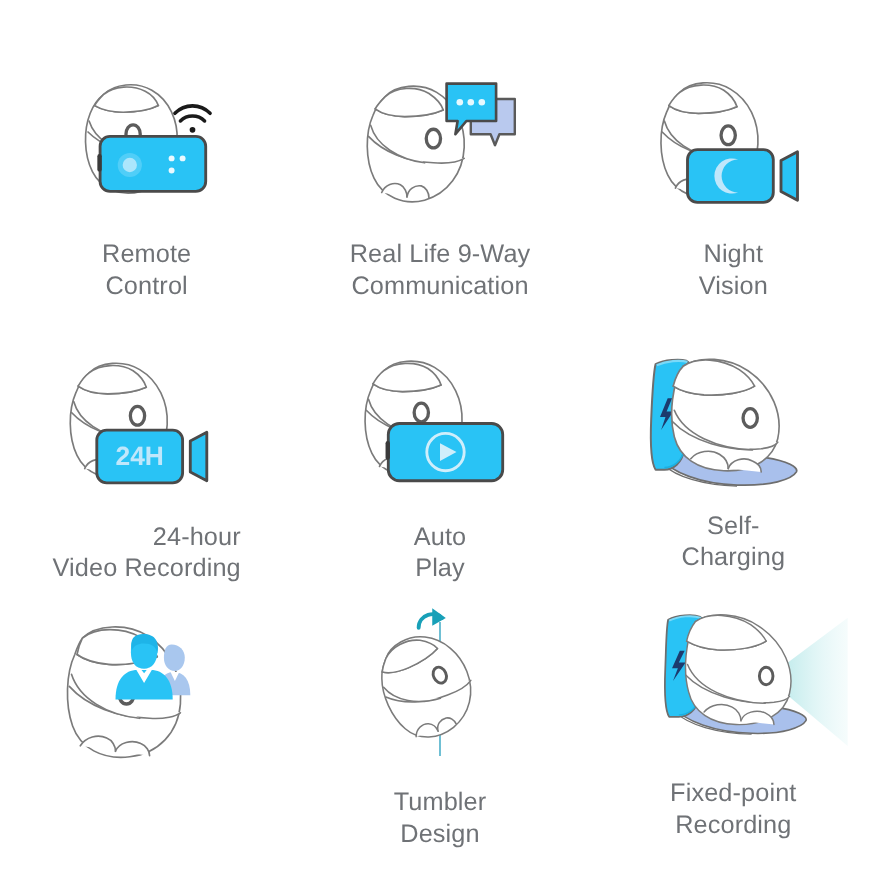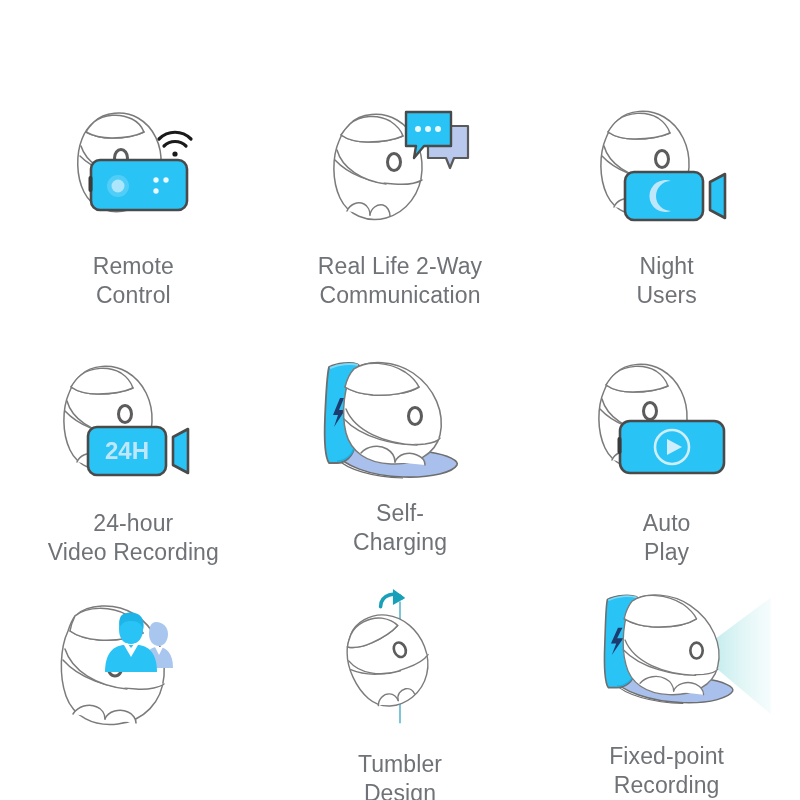--- a/index.html
+++ b/index.html
@@ -14,21 +14,20 @@
     overflow: hidden;
   }
   #feature-grid {
     width: 800px;
     height: 680px;
     display: grid;
     grid-template-columns: repeat(3, 1fr);
     grid-template-rows: 255px 245px 265px;
     box-sizing: border-box;
     padding-top: 58px;
-    margin-top: 36px;
   }
   .feature-cell {
     display: flex;
     flex-direction: column;
     align-items: center;
     justify-content: flex-start;
     position: relative;
   }
   .feature-art {
     width: 200px;
@@ -55,21 +54,21 @@
   .cell-self .feature-art { margin-left: -2px; margin-top: -4px; }
   .cell-auto .feature-art { margin-left: 10px; }
   .cell-compat .feature-art { margin-left: -4px; }
   .cell-tumbler .feature-art { margin-top: -12px; margin-left: 0px; }
   .cell-fixed .feature-art { margin-left: 22px; margin-top: -14px; }
 
   .cell-self .feature-label { margin-top: 4px; }
   .cell-tumbler .feature-label { margin-top: 18px; text-align: center; }
   .cell-fixed .feature-label { margin-top: 12px; }
   .cell-compat .feature-label { margin-top: 14px; }
-  .cell-24h .feature-label { margin-top: 10px; }
+  .cell-24h .feature-label { margin-top: 10px; text-align: right; }
   .cell-auto .feature-label { margin-top: 10px; }
 </style>
 </head>
 <body>
 
 <div id="feature-grid">
 
   <div class="feature-cell cell-remote">
     <div class="feature-art">
       <svg viewBox="0 0 200 150">
@@ -132,21 +131,21 @@
         <g>
           <path d="M104 18 L149 18 L149 52 L122 52 L112 64 L114 52 L104 52 Z" fill="#29c3f5" stroke="#4a4a4a" stroke-width="2.4" stroke-linejoin="round"></path>
           <g fill="#e6f9ff">
             <circle cx="116" cy="35" r="3"></circle>
             <circle cx="126" cy="35" r="3"></circle>
             <circle cx="136" cy="35" r="3"></circle>
           </g>
         </g>
       </svg>
     </div>
-    <div class="feature-label">Real Life 2-Way
+    <div class="feature-label">Real Life 9-Way
 Communication</div>
   </div>
 
   <div class="feature-cell cell-night">
     <div class="feature-art">
       <svg viewBox="0 0 200 150">
         <g fill="#ffffff" stroke="#7b7b7b" stroke-width="1.5" stroke-linejoin="round" stroke-linecap="round">
           <path d="M48 26 C58 16 79 14 94 23 C111 33 120 53 119 73 C118 96 104 114 83 120 C64 125 45 118 37 101 C29 84 29 60 36 44 C39 36 44 30 48 26 Z"></path>
           <path d="M48 26 C58 18 76 17 88 24 C94 28 98 33 100 39 C91 43 78 45 65 45 C55 45 45 43 38 38 C41 33 44 29 48 26 Z"></path>
           <path d="M38 38 C45 43 55 45 65 45 C78 45 91 43 100 39"></path>
@@ -157,21 +156,21 @@
         <ellipse cx="92" cy="65" rx="6.5" ry="8.5" fill="#ffffff" stroke="#5c5c5c" stroke-width="3"></ellipse>
 
         <g>
           <rect x="55" y="78" width="78" height="48" rx="9" fill="#29c3f5" stroke="#4a4a4a" stroke-width="2.6"></rect>
           <path d="M140 88 L155 80 L155 124 L140 116 Z" fill="#29c3f5" stroke="#4a4a4a" stroke-width="2.6" stroke-linejoin="round"></path>
           <path d="M101 87 A16 16 0 1 0 101 117 A13 13 0 1 1 101 87 Z" fill="#bfe7fb"></path>
         </g>
       </svg>
     </div>
     <div class="feature-label">Night
-Users</div>
+Vision</div>
   </div>
 
   <div class="feature-cell cell-24h">
     <div class="feature-art">
       <svg viewBox="0 0 200 150">
         <g fill="#ffffff" stroke="#7b7b7b" stroke-width="1.5" stroke-linejoin="round" stroke-linecap="round">
           <path d="M48 26 C58 16 79 14 94 23 C111 33 120 53 119 73 C118 96 104 114 83 120 C64 125 45 118 37 101 C29 84 29 60 36 44 C39 36 44 30 48 26 Z"></path>
           <path d="M48 26 C58 18 76 17 88 24 C94 28 98 33 100 39 C91 43 78 45 65 45 C55 45 45 43 38 38 C41 33 44 29 48 26 Z"></path>
           <path d="M38 38 C45 43 55 45 65 45 C78 45 91 43 100 39"></path>
           <path d="M32 62 C45 76 67 85 91 86 C104 87 114 85 119 82"></path>
@@ -181,20 +180,46 @@
         <ellipse cx="92" cy="65" rx="6.5" ry="8.5" fill="#ffffff" stroke="#5c5c5c" stroke-width="3"></ellipse>
         <g>
           <rect x="55" y="78" width="78" height="48" rx="9" fill="#29c3f5" stroke="#4a4a4a" stroke-width="2.6"></rect>
           <path d="M140 88 L155 80 L155 124 L140 116 Z" fill="#29c3f5" stroke="#4a4a4a" stroke-width="2.6" stroke-linejoin="round"></path>
           <text x="94" y="110" text-anchor="middle" fill="#bfe7fb" font-family="Liberation Sans, sans-serif" font-size="24" font-weight="bold">24H</text>
         </g>
       </svg>
     </div>
     <div class="feature-label">24-hour
 Video Recording</div>
+  </div>
+
+  <div class="feature-cell cell-auto">
+    <div class="feature-art">
+      <svg viewBox="0 0 200 150">
+        <g fill="#ffffff" stroke="#7b7b7b" stroke-width="1.5" stroke-linejoin="round" stroke-linecap="round">
+          <path d="M44 24 C54 14 75 12 90 21 C107 31 116 51 115 71 C114 94 100 112 79 118 C60 123 41 116 33 99 C25 82 25 58 32 42 C35 34 40 28 44 24 Z"></path>
+          <path d="M44 24 C54 16 72 15 84 22 C90 26 94 31 96 37 C87 41 74 43 61 43 C51 43 41 41 34 36 C37 31 40 27 44 24 Z"></path>
+          <path d="M34 36 C41 41 51 43 61 43 C74 43 87 41 96 37"></path>
+          <path d="M28 60 C41 74 63 83 87 84 C100 85 110 83 115 80"></path>
+          <path d="M30 50 C35 68 55 81 79 84"></path>
+          <path d="M40 111 C43 104 51 101 57 104 C61 106 63 111 63 115"></path>
+        </g>
+        <ellipse cx="78" cy="62" rx="6.5" ry="8.5" fill="#ffffff" stroke="#5c5c5c" stroke-width="3"></ellipse>
+        <g>
+          <rect x="48" y="72" width="104" height="52" rx="10" fill="#29c3f5" stroke="#4a4a4a" stroke-width="2.6"></rect>
+          <rect x="45.5" y="88" width="4" height="17" rx="2" fill="#3a3a3a"></rect>
+          <g>
+            <circle cx="100" cy="98" r="17" fill="none" stroke="#cfeefb" stroke-width="2.6"></circle>
+            <path d="M95 90 L110 98 L95 106 Z" fill="#cfeefb"></path>
+          </g>
+        </g>
+      </svg>
+    </div>
+    <div class="feature-label">Auto
+Play</div>
   </div>
 
   <div class="feature-cell cell-self">
     <div class="feature-art">
       <svg viewBox="0 0 200 150">
 
         <g>
           <path d="M36 108 C44 120 70 131 104 132 C134 133 154 127 158 120 C160 116 150 110 130 107 L60 100 Z" fill="#a9c0ec" stroke="#6e6e6e" stroke-width="1.6" stroke-linejoin="round"></path>
           <path d="M38 114 C48 124 72 132 104 133" fill="none" stroke="#6e6e6e" stroke-width="1.2"></path>
 
@@ -213,46 +238,20 @@
           <path d="M45 74 C62 92 96 102 126 99 C134 98 139 96 141 93"></path>
           <path d="M47 64 C56 86 86 99 118 100"></path>
           <path d="M62 108 C68 101 80 99 88 104 C93 107 96 112 96 117"></path>
           <path d="M96 117 C99 109 110 106 118 110 C123 112 126 116 126 120"></path>
         </g>
         <ellipse cx="116" cy="71" rx="6.5" ry="8.5" fill="#ffffff" stroke="#5c5c5c" stroke-width="3"></ellipse>
       </svg>
     </div>
     <div class="feature-label">Self-
 Charging</div>
-  </div>
-
-  <div class="feature-cell cell-auto">
-    <div class="feature-art">
-      <svg viewBox="0 0 200 150">
-        <g fill="#ffffff" stroke="#7b7b7b" stroke-width="1.5" stroke-linejoin="round" stroke-linecap="round">
-          <path d="M44 24 C54 14 75 12 90 21 C107 31 116 51 115 71 C114 94 100 112 79 118 C60 123 41 116 33 99 C25 82 25 58 32 42 C35 34 40 28 44 24 Z"></path>
-          <path d="M44 24 C54 16 72 15 84 22 C90 26 94 31 96 37 C87 41 74 43 61 43 C51 43 41 41 34 36 C37 31 40 27 44 24 Z"></path>
-          <path d="M34 36 C41 41 51 43 61 43 C74 43 87 41 96 37"></path>
-          <path d="M28 60 C41 74 63 83 87 84 C100 85 110 83 115 80"></path>
-          <path d="M30 50 C35 68 55 81 79 84"></path>
-          <path d="M40 111 C43 104 51 101 57 104 C61 106 63 111 63 115"></path>
-        </g>
-        <ellipse cx="78" cy="62" rx="6.5" ry="8.5" fill="#ffffff" stroke="#5c5c5c" stroke-width="3"></ellipse>
-        <g>
-          <rect x="48" y="72" width="104" height="52" rx="10" fill="#29c3f5" stroke="#4a4a4a" stroke-width="2.6"></rect>
-          <rect x="45.5" y="88" width="4" height="17" rx="2" fill="#3a3a3a"></rect>
-          <g>
-            <circle cx="100" cy="98" r="17" fill="none" stroke="#cfeefb" stroke-width="2.6"></circle>
-            <path d="M95 90 L110 98 L95 106 Z" fill="#cfeefb"></path>
-          </g>
-        </g>
-      </svg>
-    </div>
-    <div class="feature-label">Auto
-Play</div>
   </div>
 
   <div class="feature-cell cell-compat">
     <div class="feature-art">
       <svg viewBox="0 0 200 150">
         <g fill="#ffffff" stroke="#7b7b7b" stroke-width="1.5" stroke-linejoin="round" stroke-linecap="round">
           <path d="M44 22 C56 10 84 8 103 20 C124 33 135 58 133 82 C131 108 113 127 87 130 C62 133 42 122 35 102 C28 82 29 54 37 37 C39 31 41 26 44 22 Z"></path>
           <path d="M44 22 C56 12 80 12 96 21 C103 26 109 32 112 39 C101 44 84 47 68 46 C56 45 46 42 39 37 C40 31 42 26 44 22 Z"></path>
           <path d="M39 37 C46 42 56 45 68 46 C84 47 101 44 112 39"></path>
           <path d="M32 66 C48 84 76 94 105 95 C119 96 129 93 133 90"></path>

